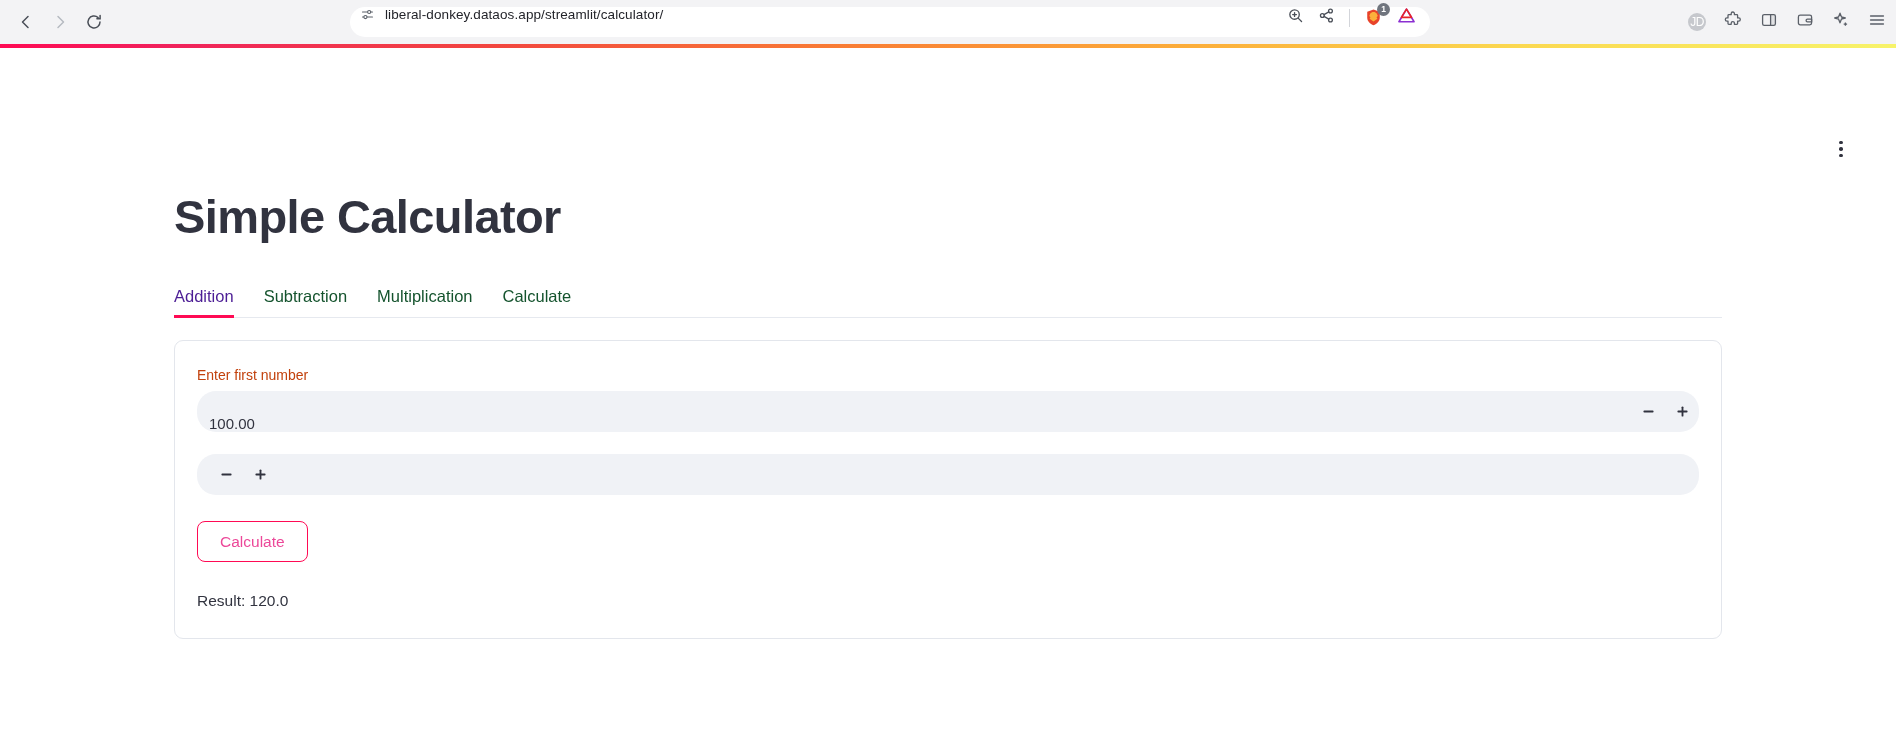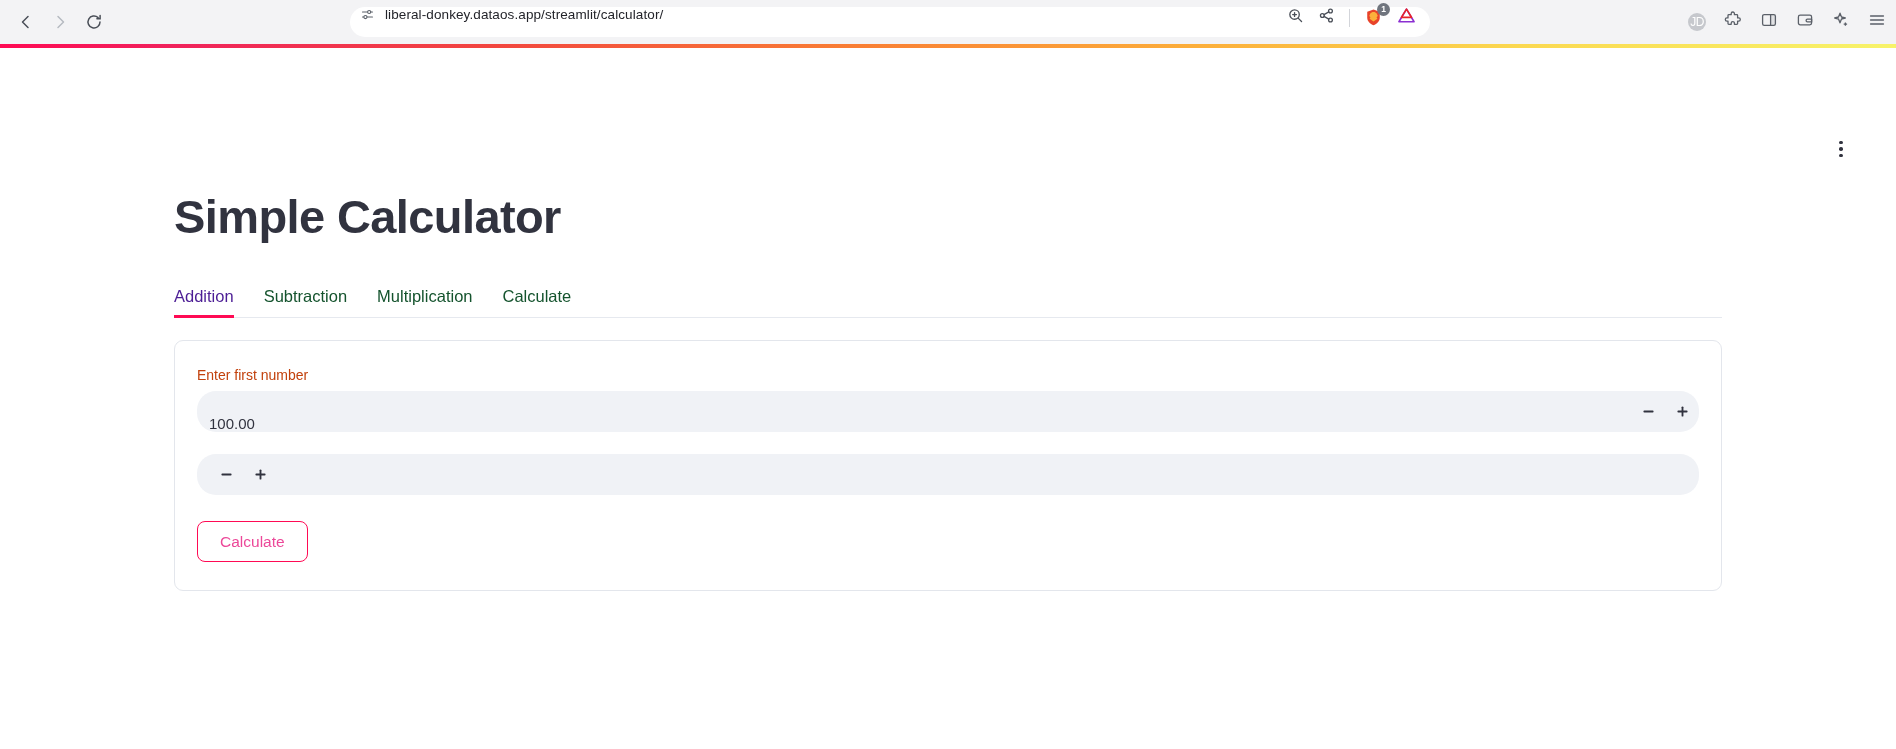--- a/index.html
+++ b/index.html
@@ -461,15 +461,16 @@
             <svg width="13" height="13" viewBox="0 0 14 14" stroke="#31333f" stroke-width="2" stroke-linecap="round">
                 <line x1="2.5" y1="7" x2="11.5" y2="7"></line>
                 <line x1="7" y1="2.5" x2="7" y2="11.5"></line>
               </svg>
           </button>
         </span>
       </div>
 
       <button class="calc-btn">Calculate</button>
 
+      <div class="result">Result: 120.0</div>
     </div>
   </div>
 </div>
 
 </body></html>

